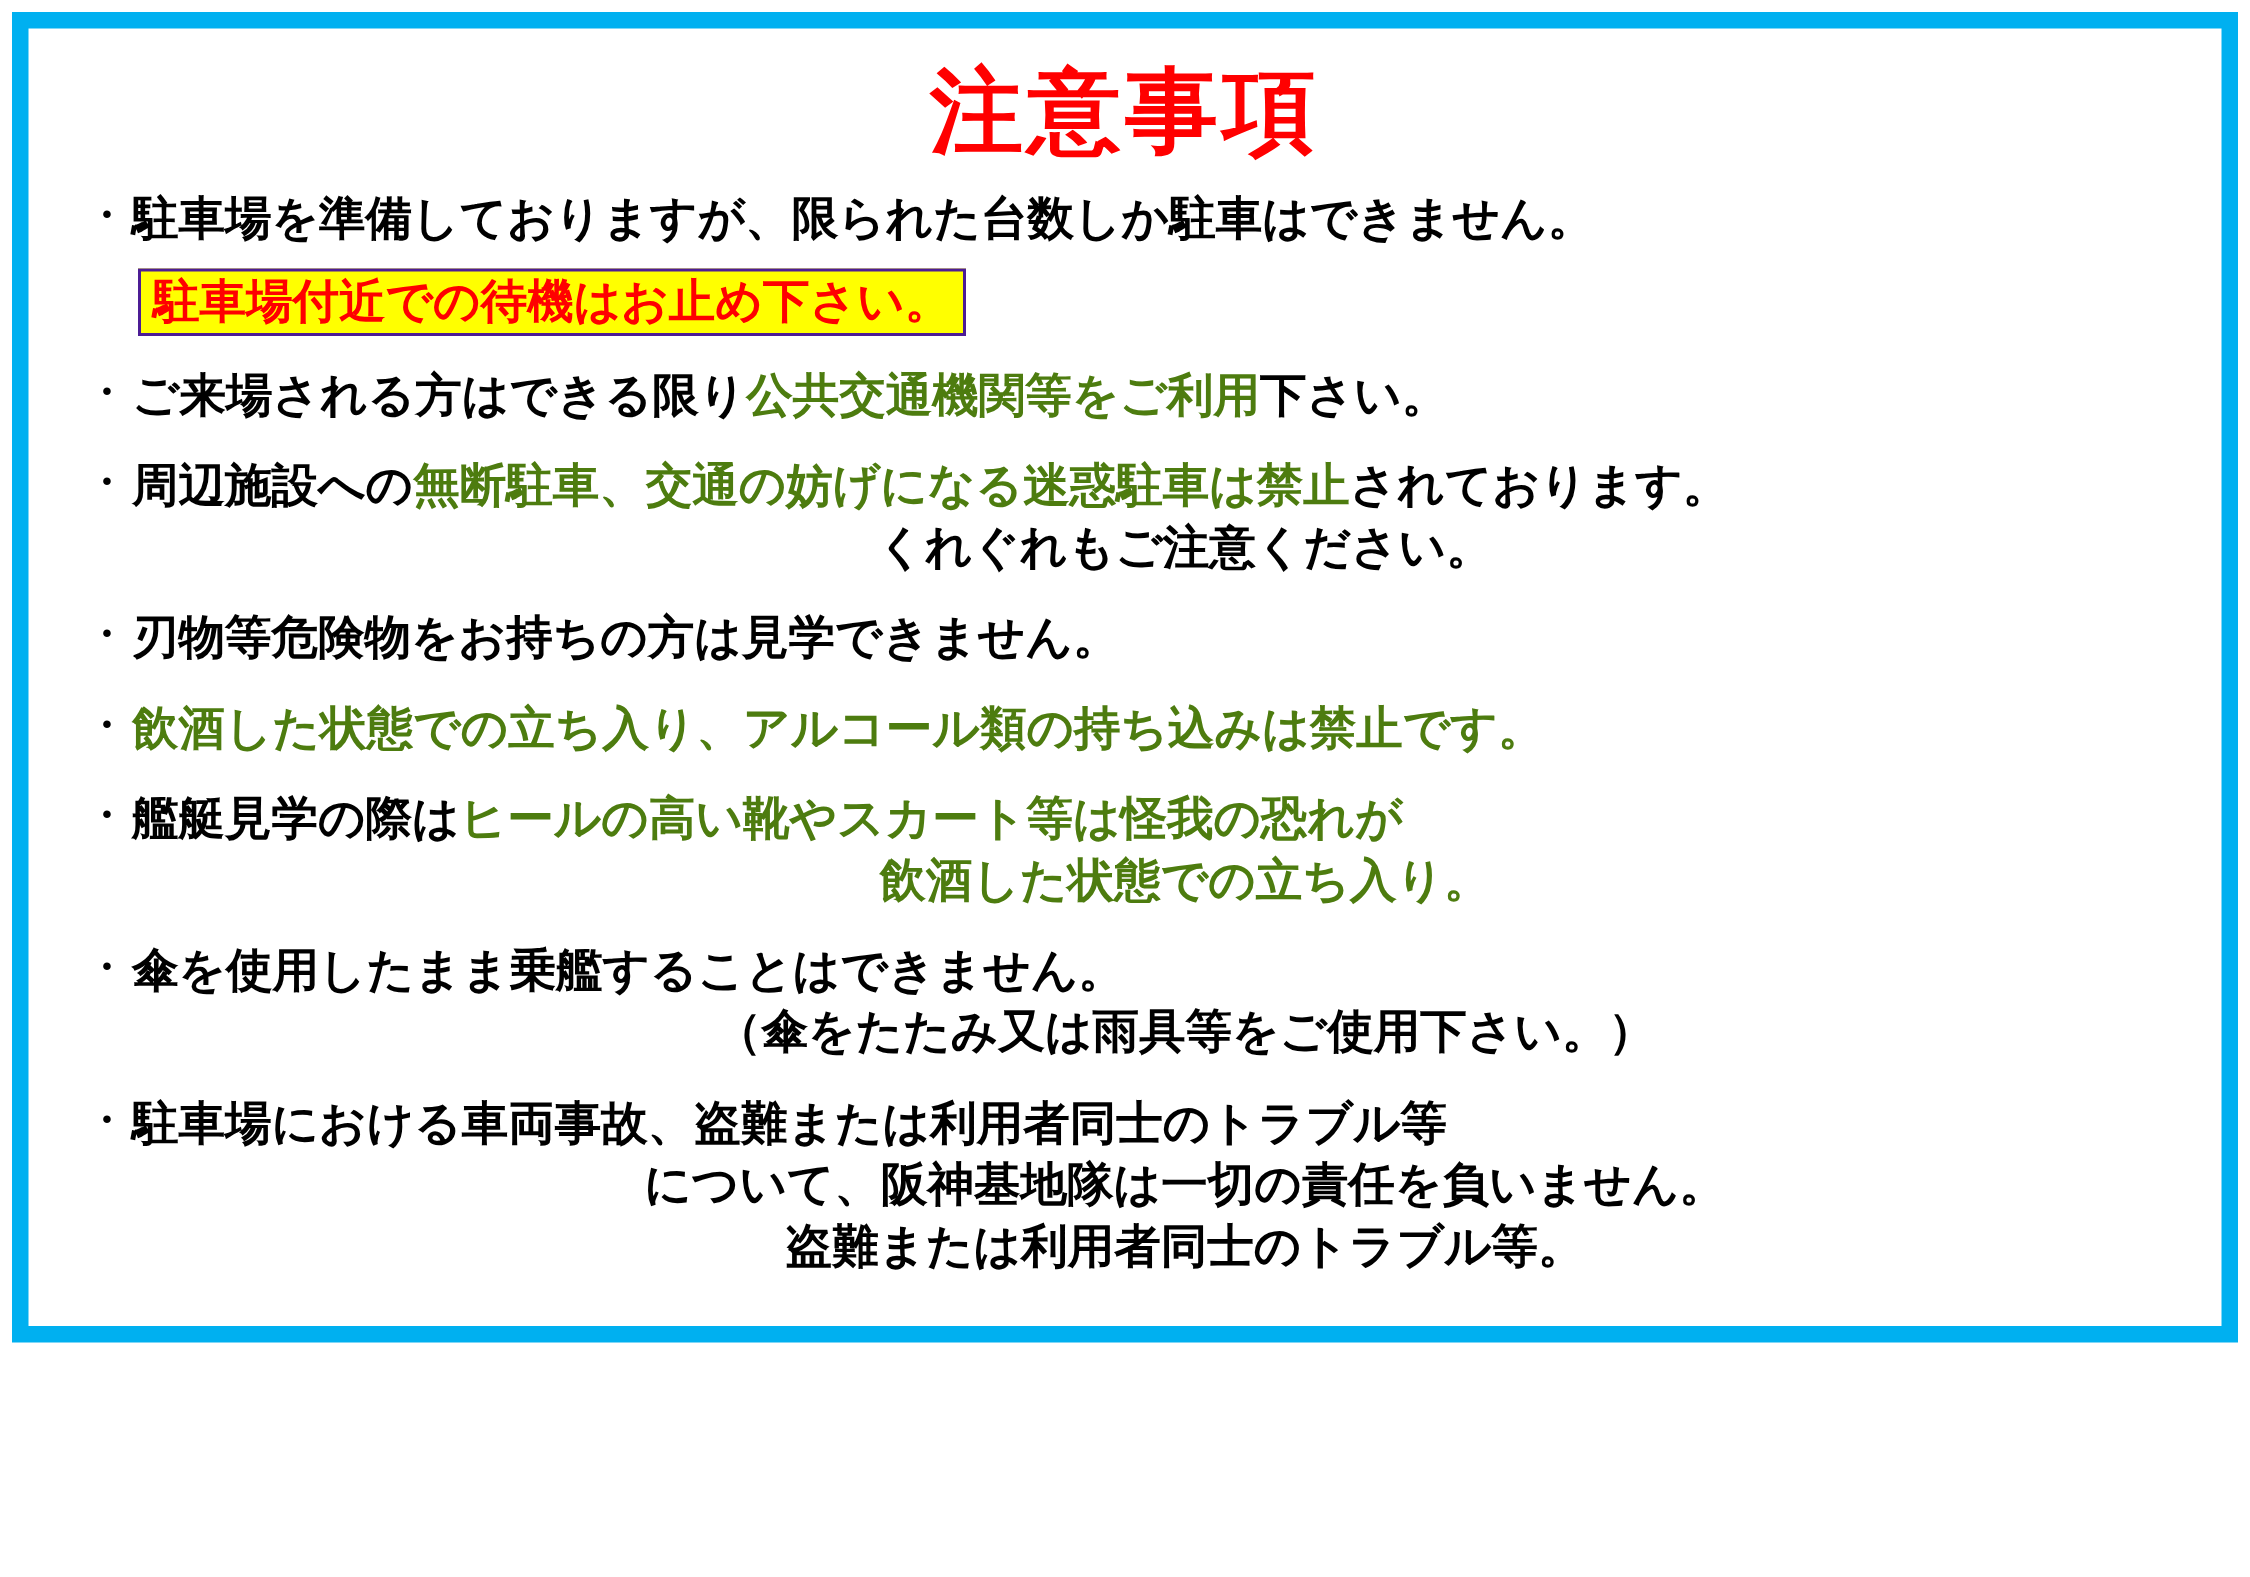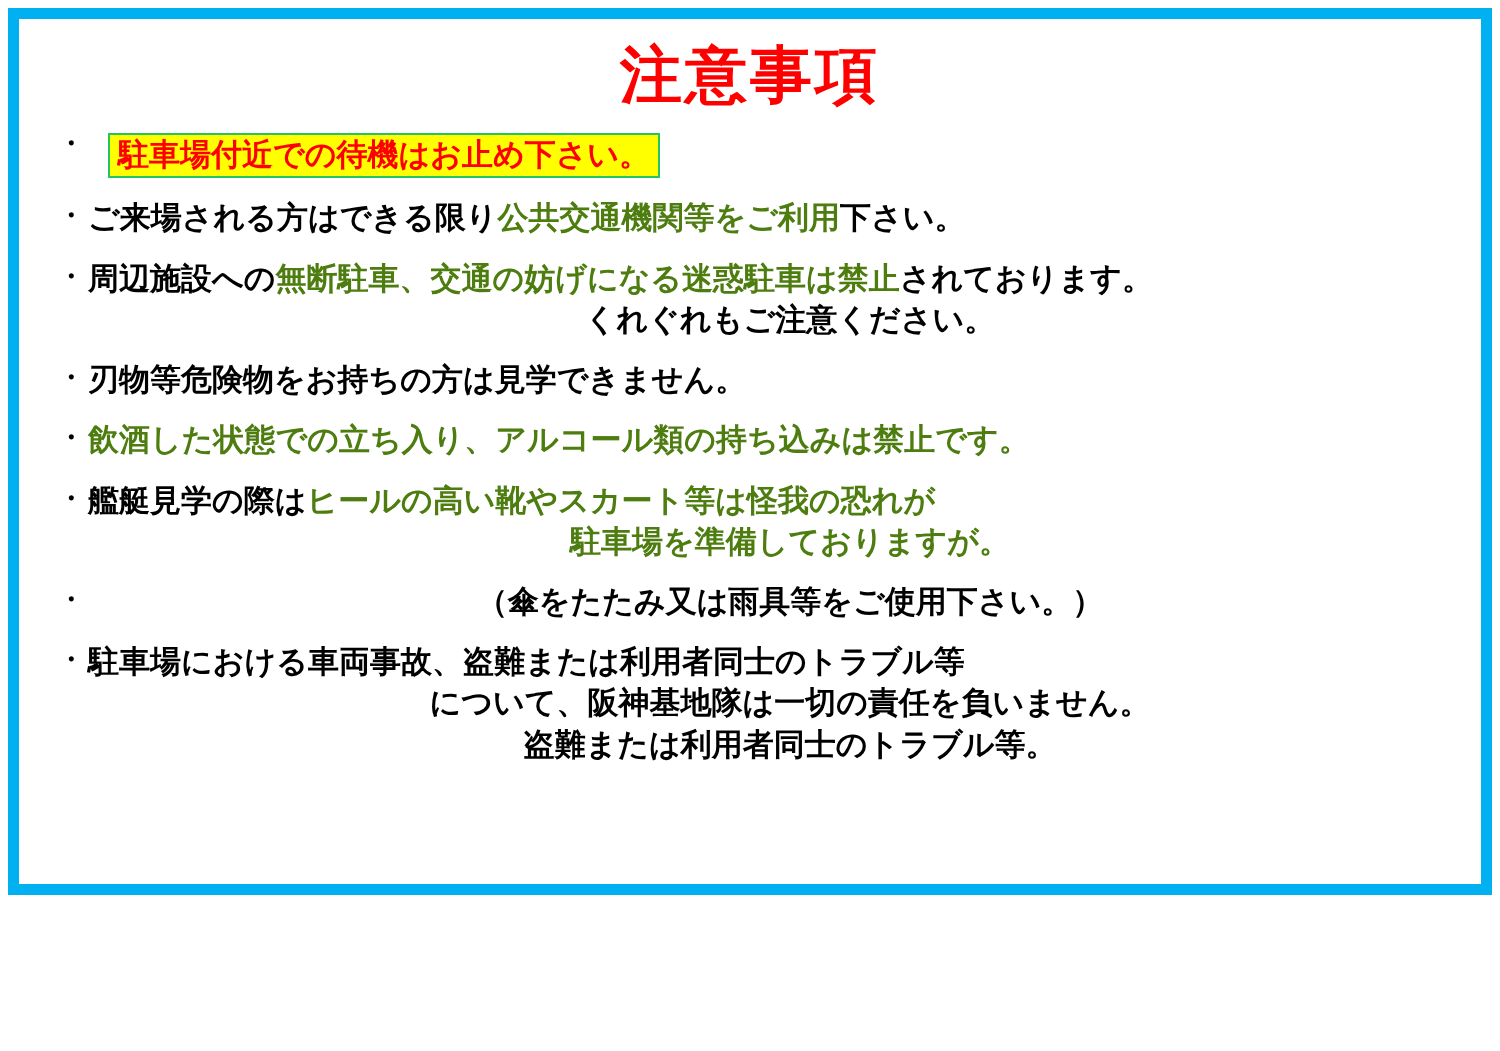--- a/index.html
+++ b/index.html
@@ -80,42 +80,43 @@
   }
   .red {
     color: #4d7c0f;
   }
   .ul {
     text-underline-offset: 3px;
   }
   .hl-box {
     display: inline-block;
     background: #ffff00;
-    border: 2px solid #22c55e;
+    border: 2px solid #4c1d95;
     color: #ff0000;
     padding: 1px 8px 3px 8px;
     margin-top: 8px;
-    margin-left: 20px;
+    margin-left: 4px;
     line-height: 1.2;
   }
   .sub-line {
     display: block;
     margin-top: 4px;
   }
 </style>
 </head>
 <body>
 
 <div class="poster">
   <div class="frame-outer"></div>
   <div class="content">
     <div class="title">注意事項</div>
     <ul class="list" id="notice-list">
         <li class="item">
           <span class="bullet">・</span>
+          <span class="line"><span>駐車場を準備しておりますが、限られた台数しか駐車はできません。</span></span>
           <span class="sub-line"><span class="hl-box">駐車場付近での待機はお止め下さい。</span></span>
         </li>
         <li class="item">
           <span class="bullet">・</span>
           <span class="line"><span>ご来場される方はできる限り</span><span class="red">公共交通機関等をご利用</span><span>下さい。</span></span>
         </li>
         <li class="item">
           <span class="bullet">・</span>
           <span class="line"><span>周辺施設への</span><span class="red ul">無断駐車、交通の妨げになる迷惑駐車は禁止</span><span>されております。</span></span>
           <span class="line indent"><span>くれぐれもご注意ください。</span></span>
@@ -124,24 +125,25 @@
           <span class="bullet">・</span>
           <span class="line"><span>刃物等危険物をお持ちの方は見学できません。</span></span>
         </li>
         <li class="item">
           <span class="bullet">・</span>
           <span class="line"><span class="red ul">飲酒した状態での立ち入り、アルコール類の持ち込みは禁止です。</span></span>
         </li>
         <li class="item">
           <span class="bullet">・</span>
           <span class="line"><span>艦艇見学の際は</span><span class="red">ヒールの高い靴やスカート等は怪我の恐れが</span></span>
-          <span class="line indent"><span class="red">駐車場を準備しておりますが。</span></span>
+          <span class="line indent"><span class="red">飲酒した状態での立ち入り。</span></span>
         </li>
         <li class="item">
           <span class="bullet">・</span>
+          <span class="line"><span>傘を使用したまま乗艦することはできません。</span></span>
           <span class="line indent"><span>（傘をたたみ又は雨具等をご使用下さい。）</span></span>
         </li>
         <li class="item">
           <span class="bullet">・</span>
           <span class="line"><span>駐車場における車両事故、盗難または利用者同士のトラブル等</span></span>
           <span class="line indent"><span>について、阪神基地隊は一切の責任を負いません。</span></span>
           <span class="line indent"><span>盗難または利用者同士のトラブル等。</span></span>
         </li>
       </ul>
   </div>

